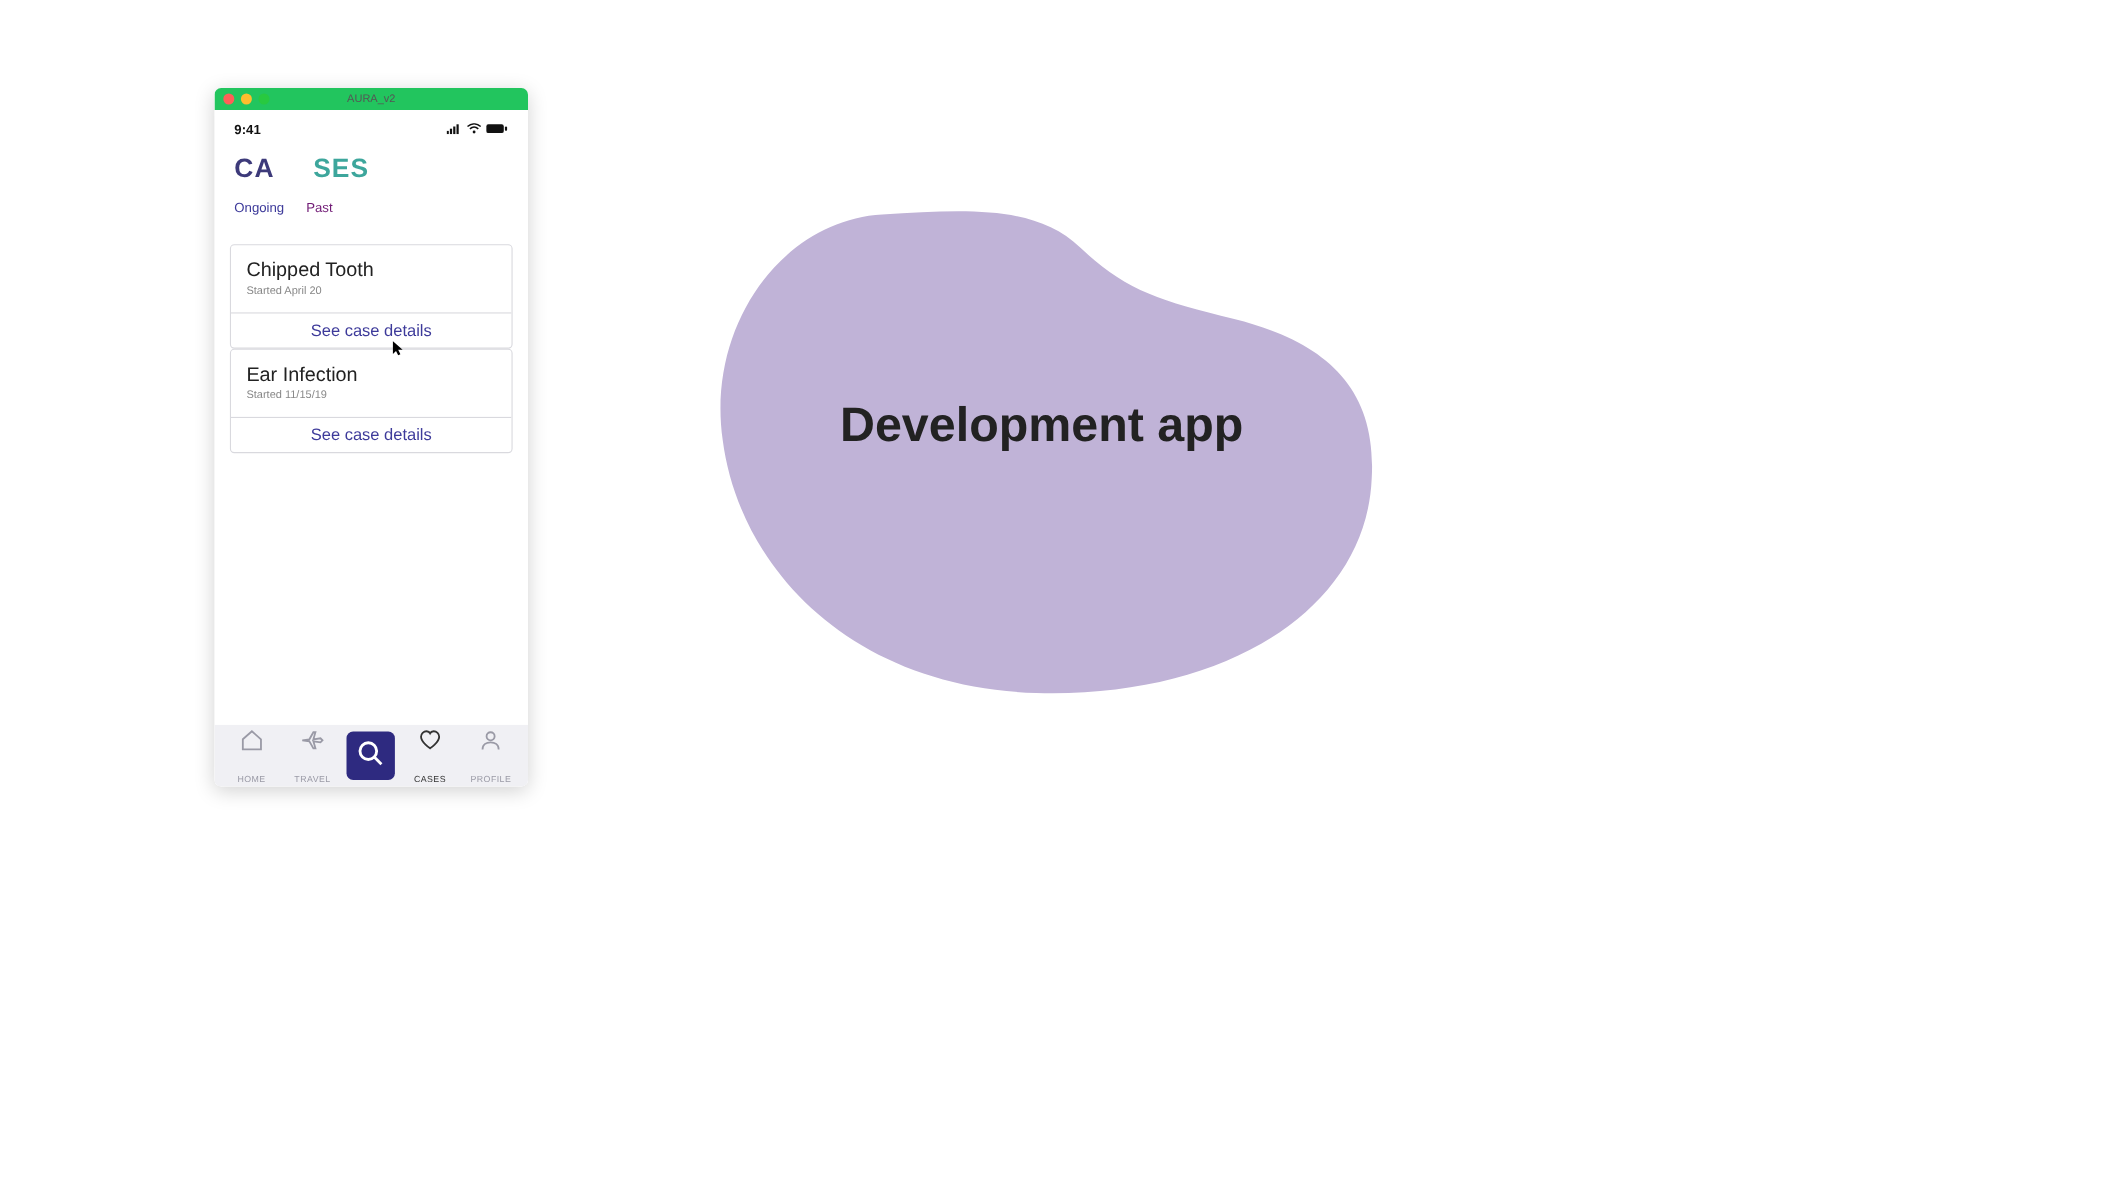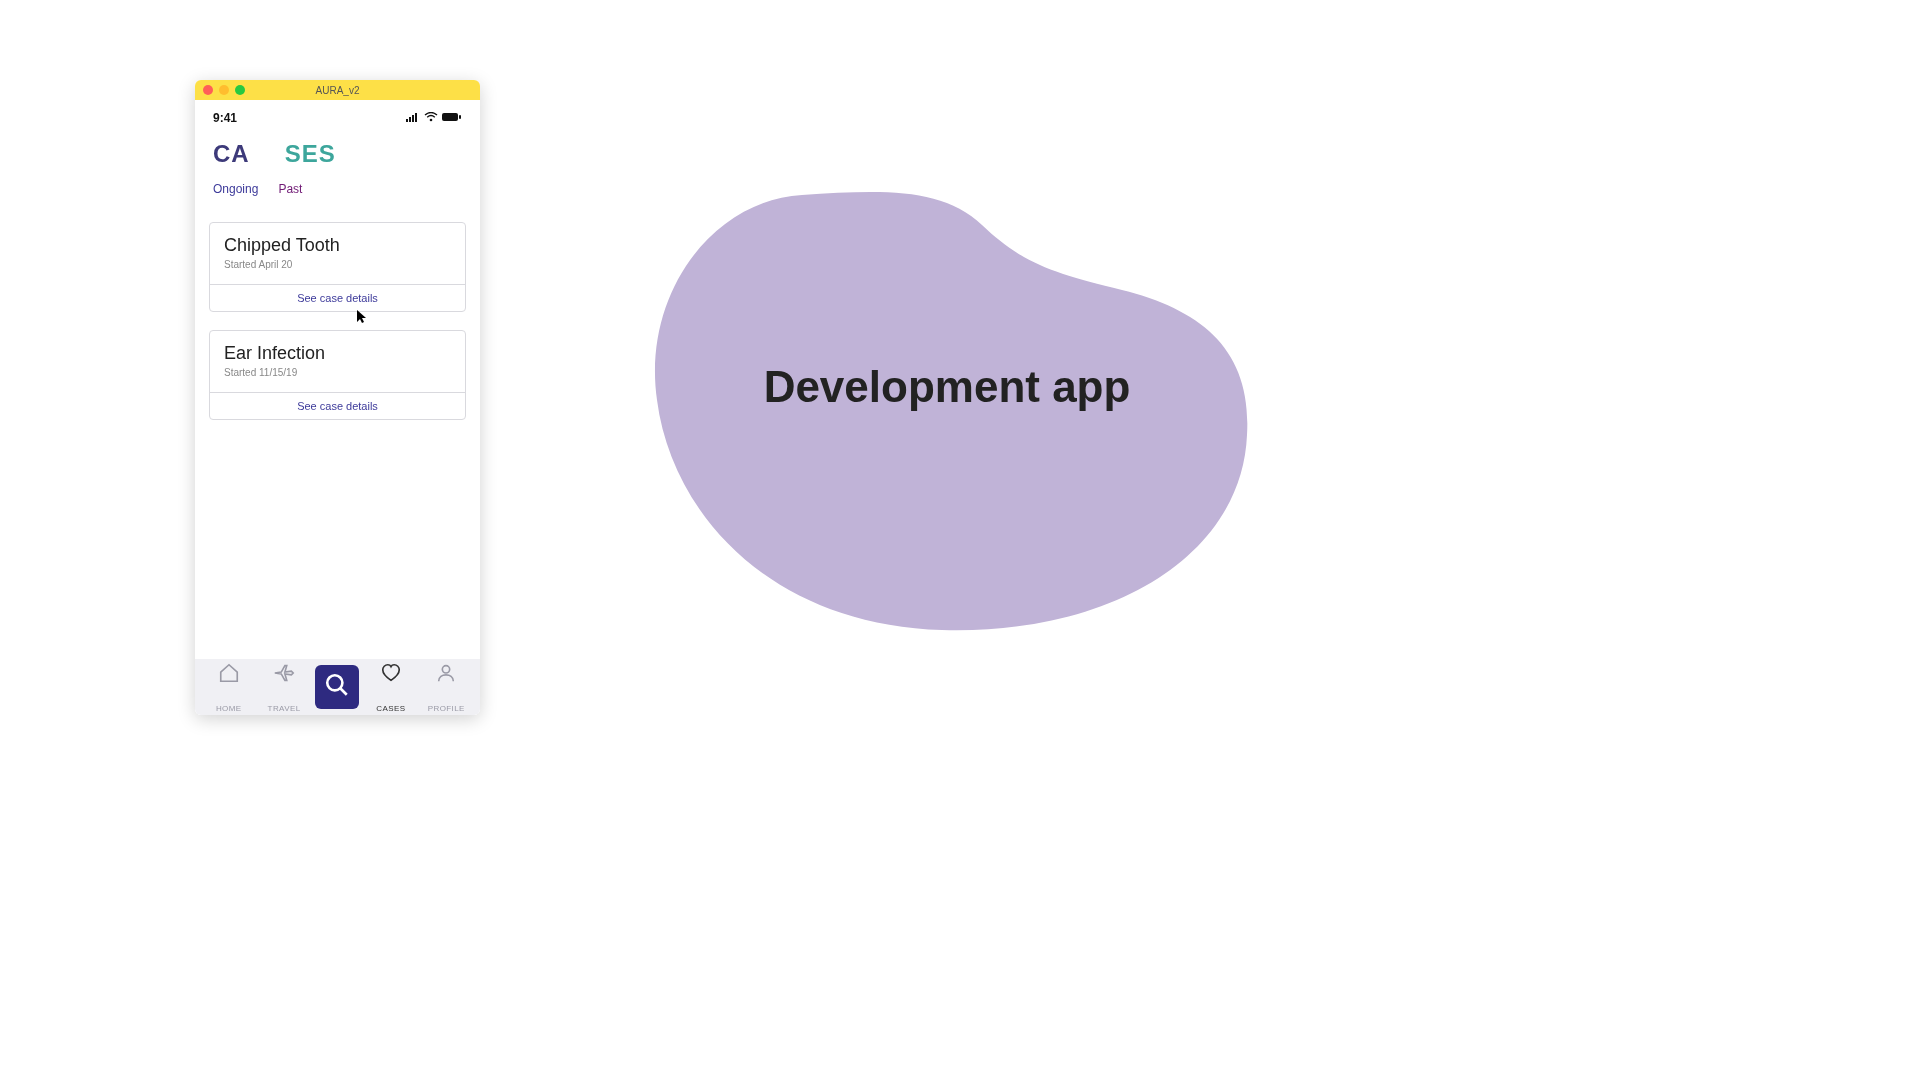--- a/index.html
+++ b/index.html
@@ -22,21 +22,21 @@
     background: #ffffff;
     border-radius: 6px;
     box-shadow: 0 4px 18px rgba(0,0,0,0.18);
     overflow: hidden;
     display: flex;
     flex-direction: column;
   }
 
   .titlebar {
     height: 20px;
-    background: #fde047;
+    background: #22c55e;
     display: flex;
     align-items: center;
     position: relative;
   }
   .traffic-lights {
     display: flex;
     gap: 6px;
     padding-left: 8px;
   }
   .tl {
@@ -93,21 +93,20 @@
     font-size: 12px;
   }
   .tab-ongoing { color: #3d3a9a; font-weight: 500; }
   .tab-past { color: #701a75; font-weight: 400; }
 
   .cases-list {
     flex: 1;
     padding: 14px 14px 0 14px;
     display: flex;
     flex-direction: column;
-    gap: 18px;
   }
 
   .case-card {
     border: 1px solid #d9d9de;
     border-radius: 4px;
     background: #fff;
     overflow: hidden;
   }
   .case-card-body {
     padding: 12px 14px 14px 14px;
@@ -118,21 +117,21 @@
     font-weight: 400;
   }
   .case-subtitle {
     font-size: 10px;
     color: #888;
     margin-top: 3px;
   }
   .case-footer {
     border-top: 1px solid #d9d9de;
     text-align: center;
-    font-size: 11px;
+    font-size: 15px;
     color: #3d3a9a;
     padding: 7px 0;
   }
 
   .new-case-btn {
     margin: 0 12px 14px 12px;
     border: 1.5px solid #3d3a9a;
     border-radius: 4px;
     background: #fff;
     color: #3d3a9a;

